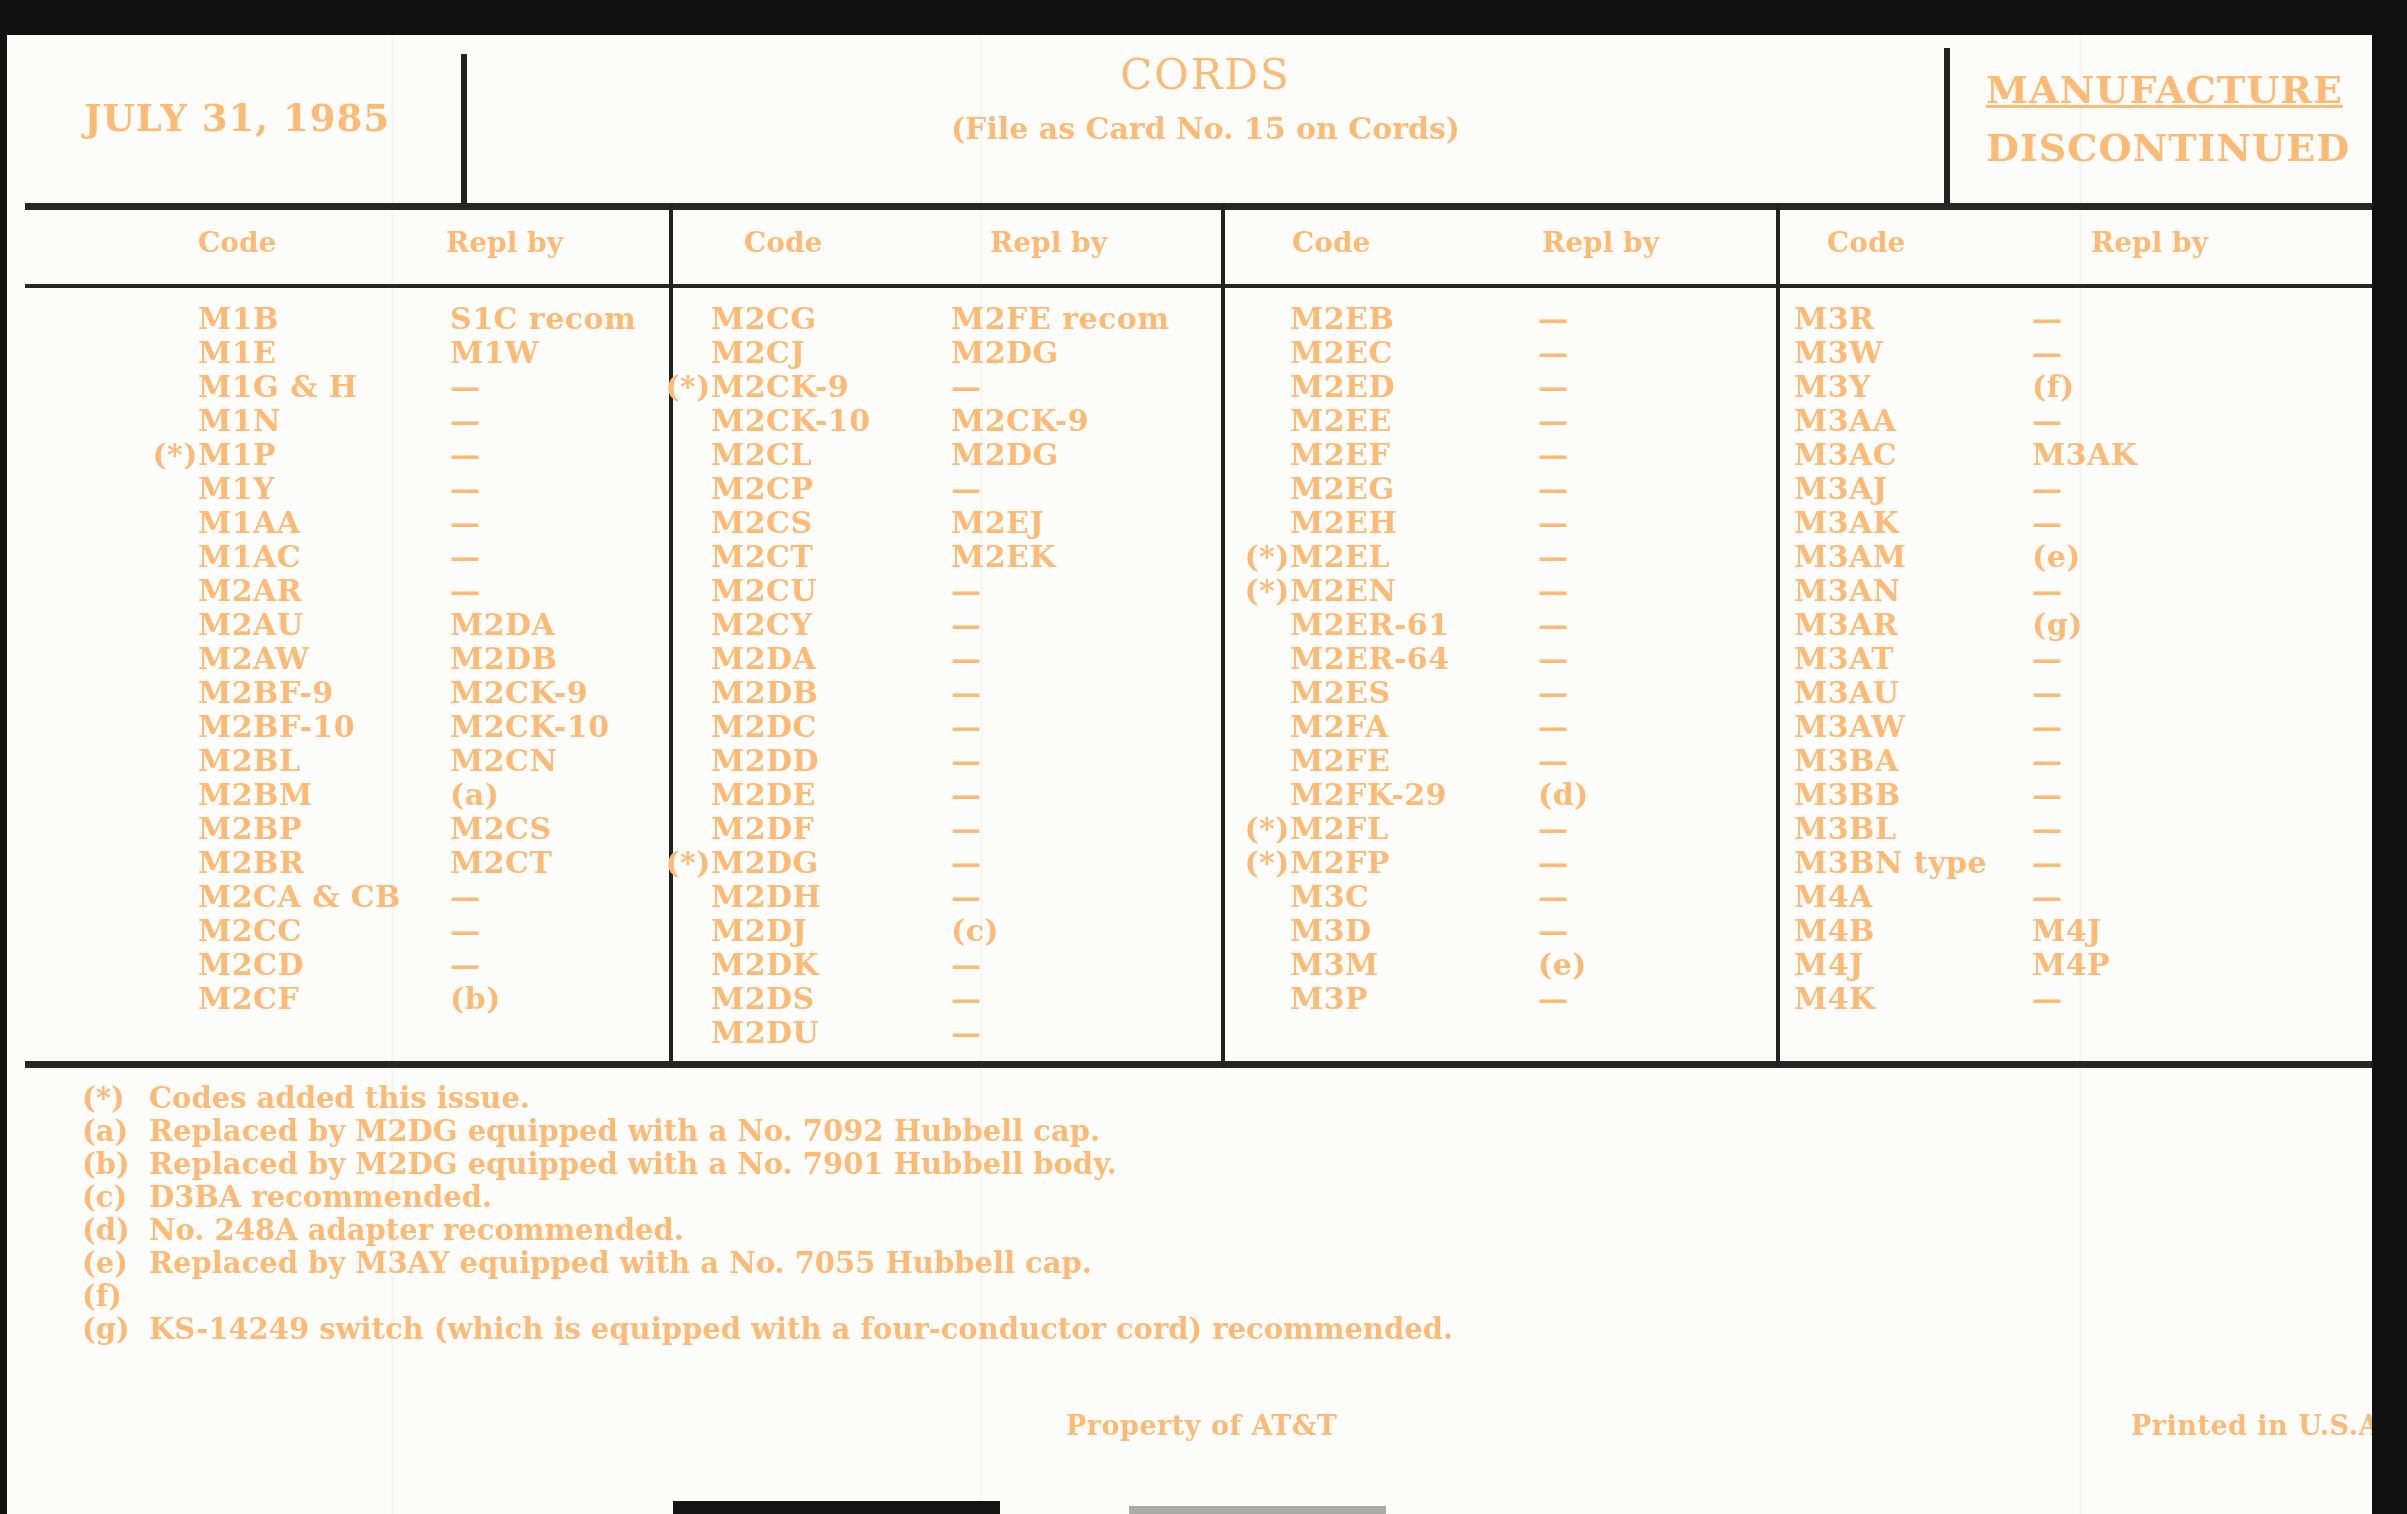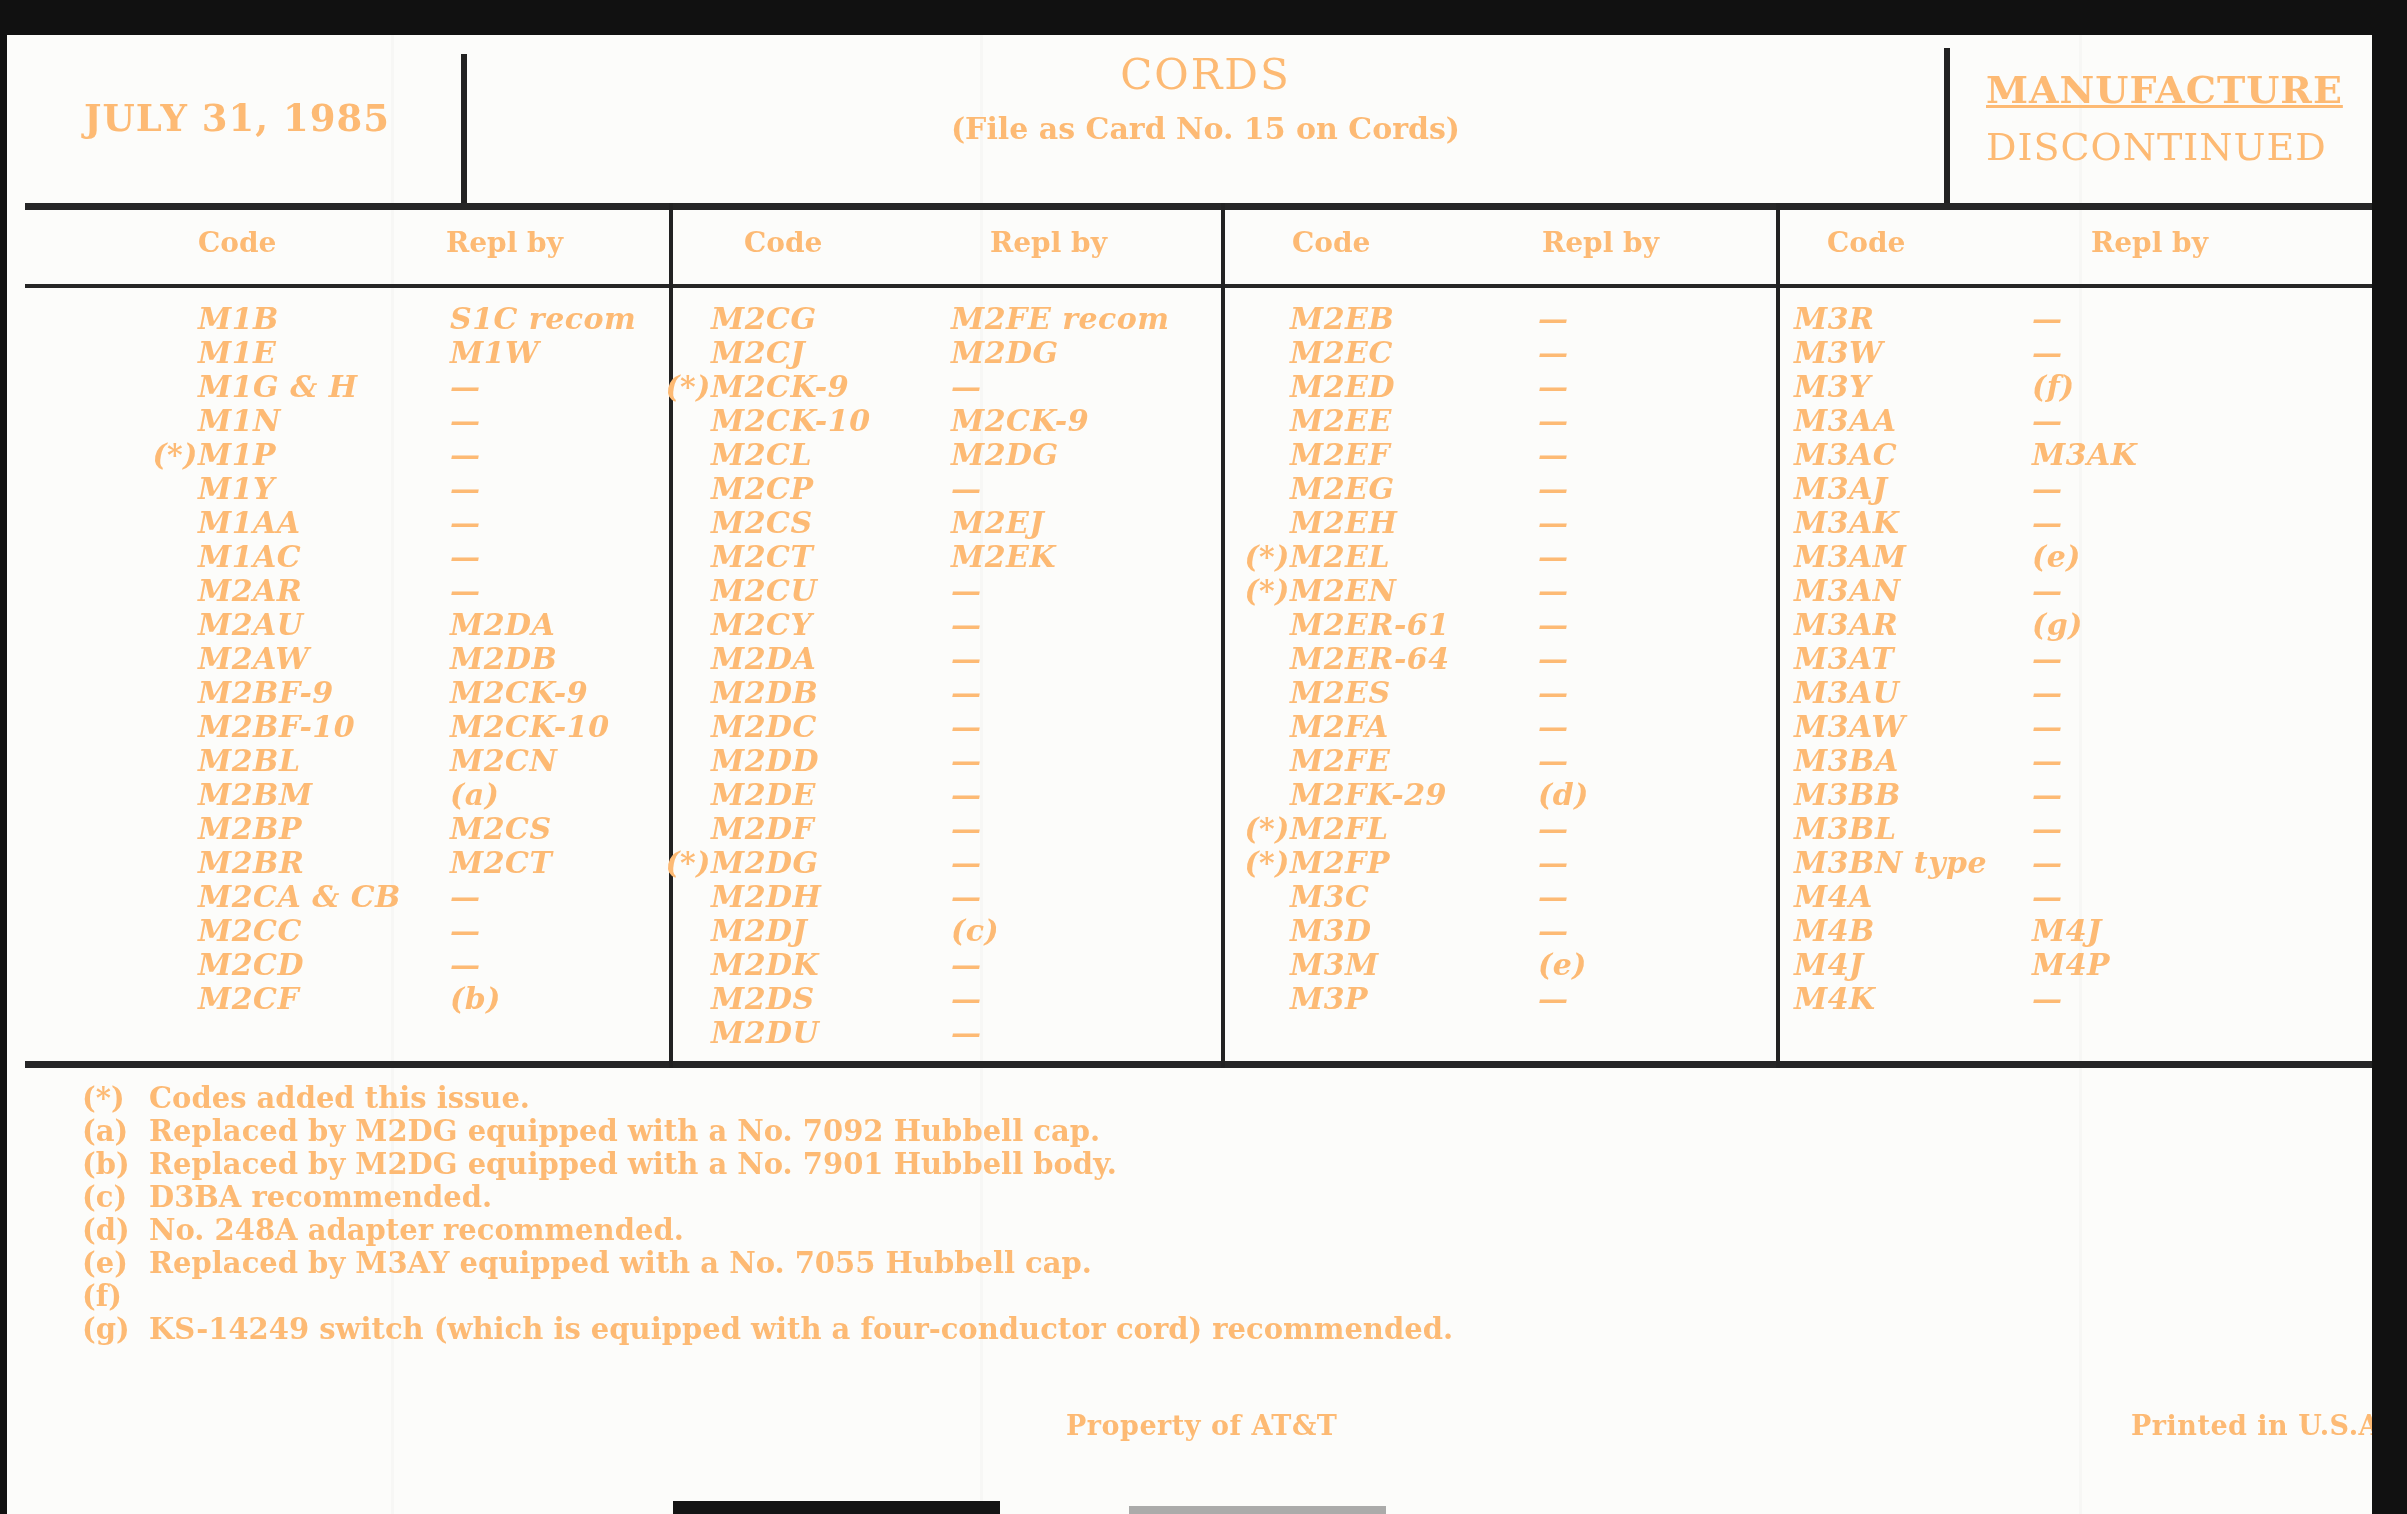--- a/index.html
+++ b/index.html
@@ -12,35 +12,35 @@
   .bar.right{right:0;top:0;width:36px;height:1515px;}
   .bar.left{left:0;top:0;width:7px;height:1515px;}
   .smudge1{position:absolute;left:673px;top:1501px;width:327px;height:14px;background:#141414;}
   .smudge2{position:absolute;left:1129px;top:1506px;width:257px;height:9px;background:rgba(20,20,20,.35);}
   .streak{position:absolute;top:35px;height:1480px;width:3px;background:rgba(0,0,0,0.02);}
   
   .date{position:absolute;left:84px;top:96px;font-size:37px;font-weight:bold;letter-spacing:1px;}
   .title{position:absolute;left:465px;top:50px;width:1481px;text-align:center;font-size:42px;font-weight:normal;letter-spacing:2px;}
   .subtitle{position:absolute;left:465px;top:111px;width:1481px;text-align:center;font-size:30px;font-weight:bold;}
   .mfg1{position:absolute;left:1986px;top:67px;font-size:38px;font-weight:bold;letter-spacing:1px;text-decoration:underline;}
-  .mfg2{position:absolute;left:1986px;top:125px;font-size:38px;font-weight:normal;letter-spacing:1px;}
+  .mfg2{position:absolute;left:1986px;top:125px;font-size:38px;font-weight:bold;letter-spacing:1px;}
   
   .vline{position:absolute;background:#222;}
   .hline{position:absolute;background:#262626;}
   .hd-div1{left:461px;top:54px;width:6px;height:149px;}
   .hd-div2{left:1944px;top:48px;width:6px;height:155px;}
   .rule-top{left:25px;top:203px;width:2347px;height:7px;}
   .rule-colhead{left:25px;top:284px;width:2347px;height:4px;}
   .rule-bottom{left:25px;top:1061px;width:2347px;height:7px;}
   .tdiv{top:203px;width:4px;height:865px;}
   .tdiv.a{left:669px;} .tdiv.b{left:1221px;} .tdiv.c{left:1776px;}
   
   .colhead{position:absolute;top:226px;font-size:28px;font-weight:bold;}
   
-  .colgroup{position:absolute;top:302px;font-style:italic;}
+  .colgroup{position:absolute;top:302px;}
   .g0{left:25px;width:645px;--pw:173px;--cw:252px;}
   .g1{left:632px;width:549px;--pw:79px;--cw:240px;}
   .g2{left:1221px;width:665px;--pw:69px;--cw:248px;}
   .g3{left:1776px;width:594px;--pw:18px;--cw:238px;}
   .trow{display:flex;height:34px;font-size:30px;font-weight:bold;white-space:nowrap;align-items:flex-start;line-height:34px;}
   .trow .prefix{width:var(--pw);text-align:right;letter-spacing:0.5px;}
   .trow .code{width:var(--cw);letter-spacing:0.5px;}
   .trow .repl{flex:1;letter-spacing:0.5px;}
   
   .notes{position:absolute;left:82px;top:1082px;}

